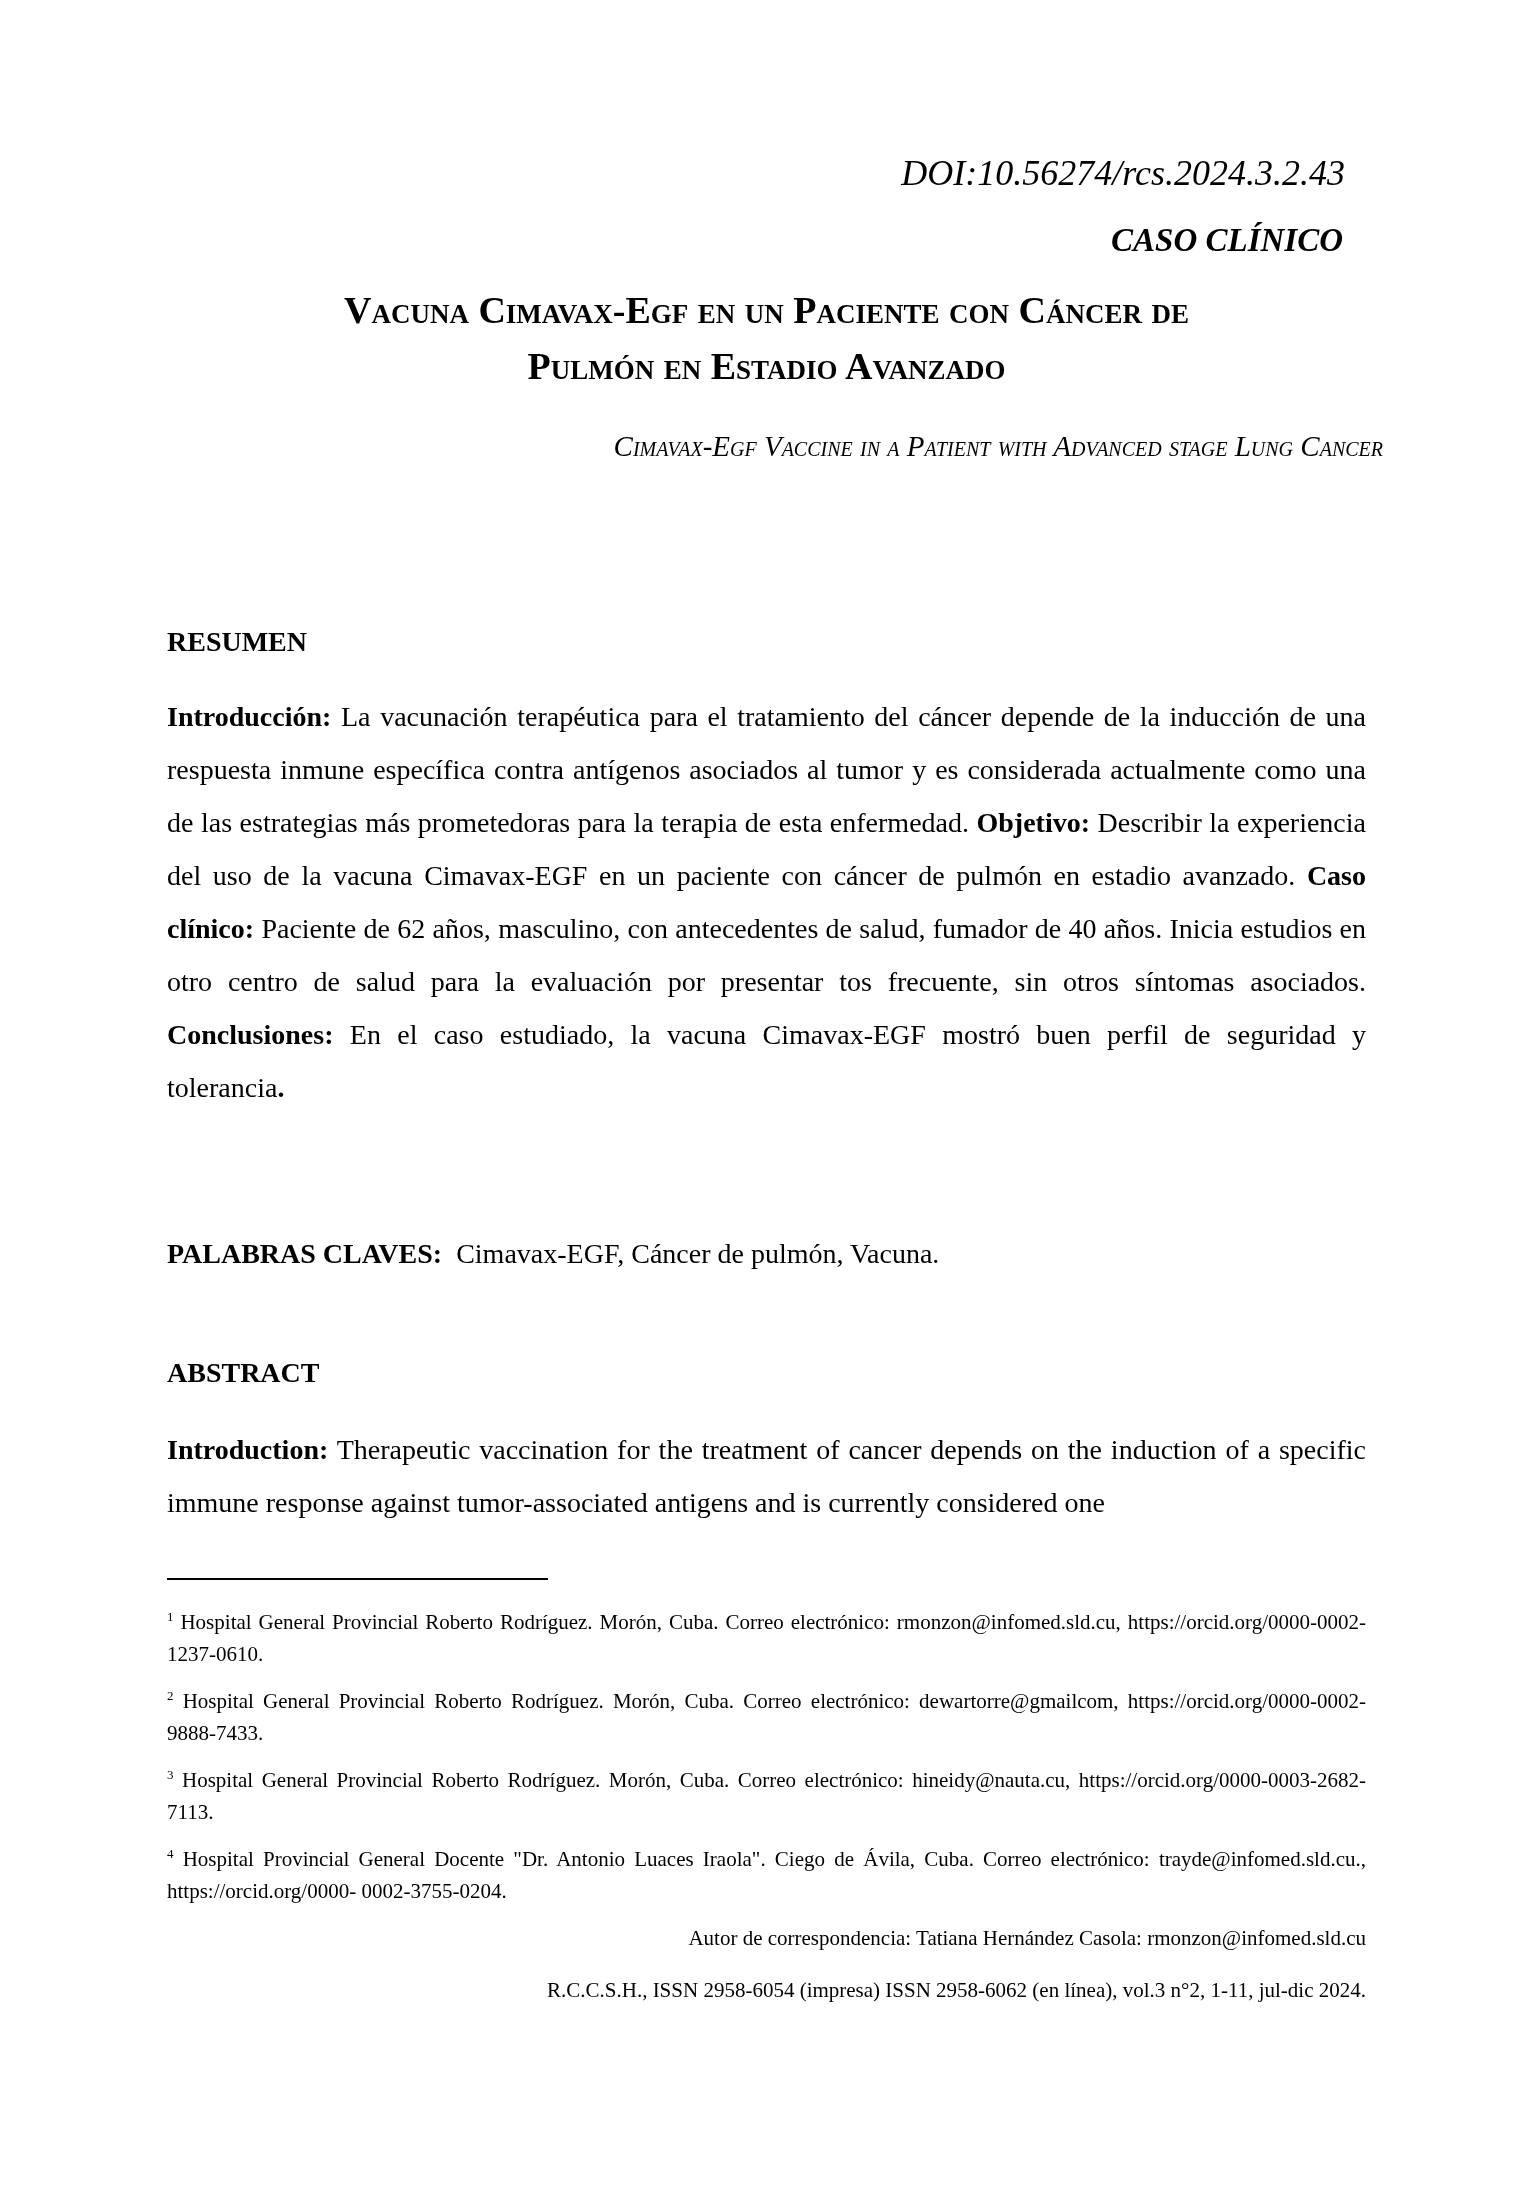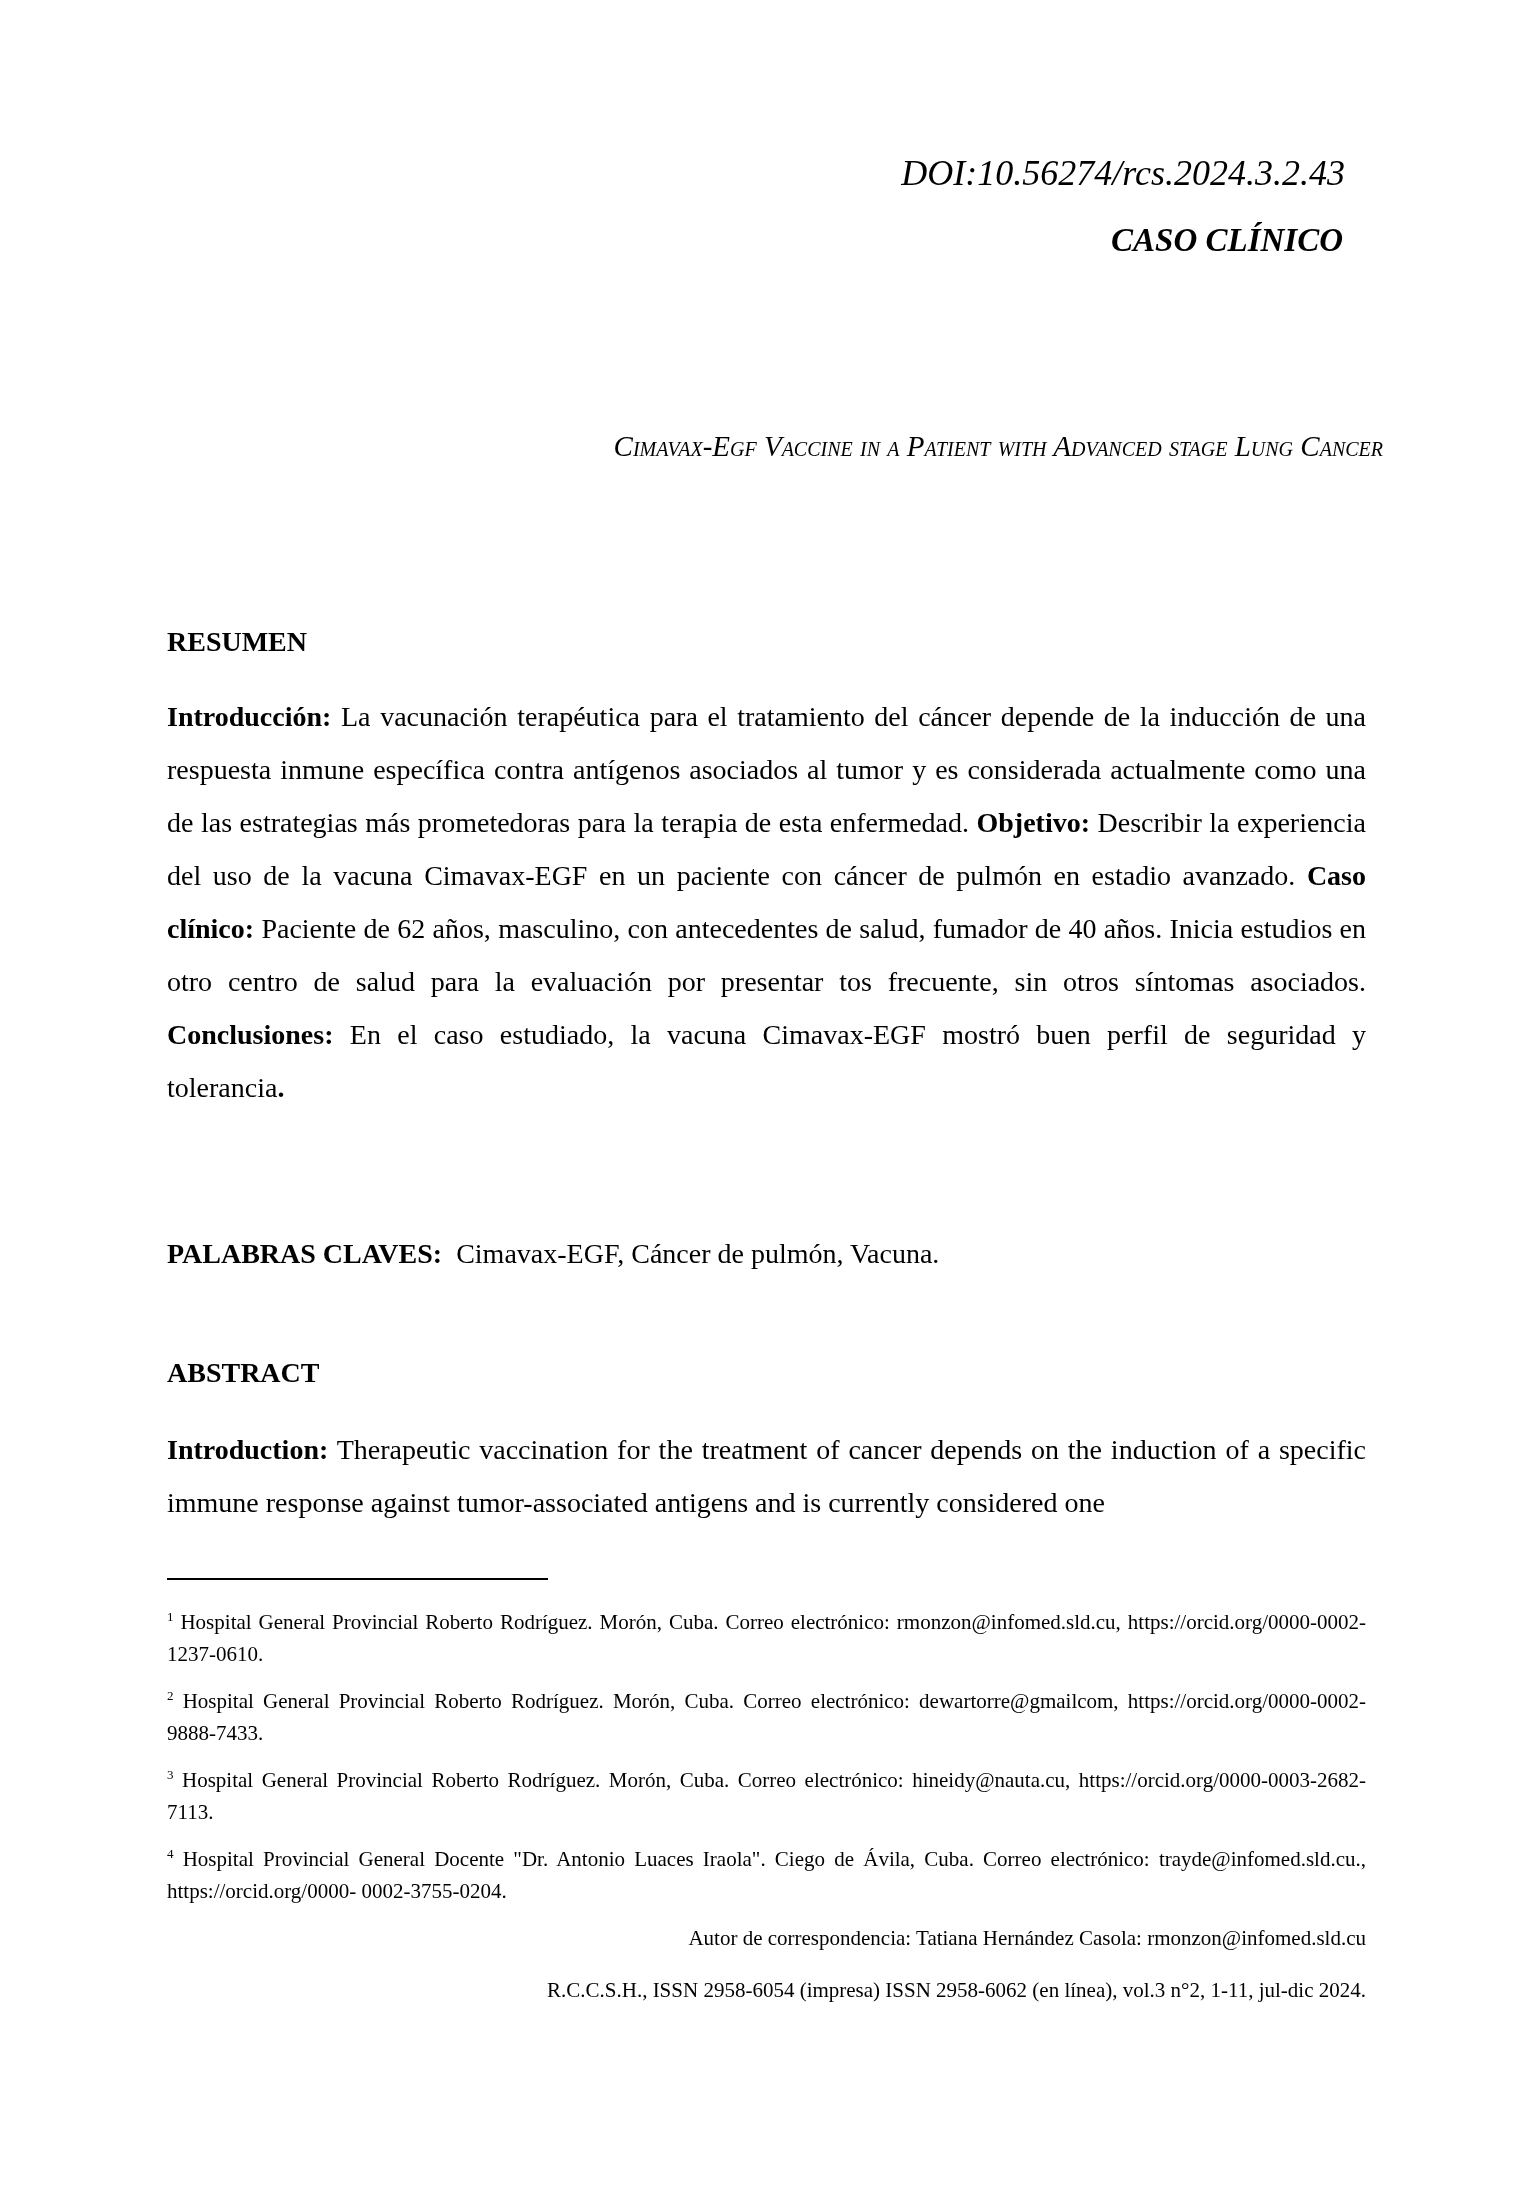--- a/index.html
+++ b/index.html
@@ -24,20 +24,22 @@
   .fn sup { font-size:13px; vertical-align:super; line-height:0; }
   .right { right:167px; font-size:21px; text-align:left; }
 </style>
 </head>
 <body>
 
 <div class="abs doi">DOI:10.56274/rcs.2024.3.2.43</div>
 <div class="abs type">CASO CLÍNICO</div>
 
 <div class="abs title">
+  <div>Vacuna Cimavax-Egf en un Paciente con Cáncer de</div>
+  <div>Pulmón en Estadio Avanzado</div>
 </div>
 
 <div class="abs subtitle">Cimavax-Egf Vaccine in a Patient with Advanced stage Lung Cancer</div>
 
 <div class="abs authors">
 </div>
 
 <div class="abs sec" style="top:626px;">RESUMEN</div>
 
 <div class="abs para" style="top:690px;">

